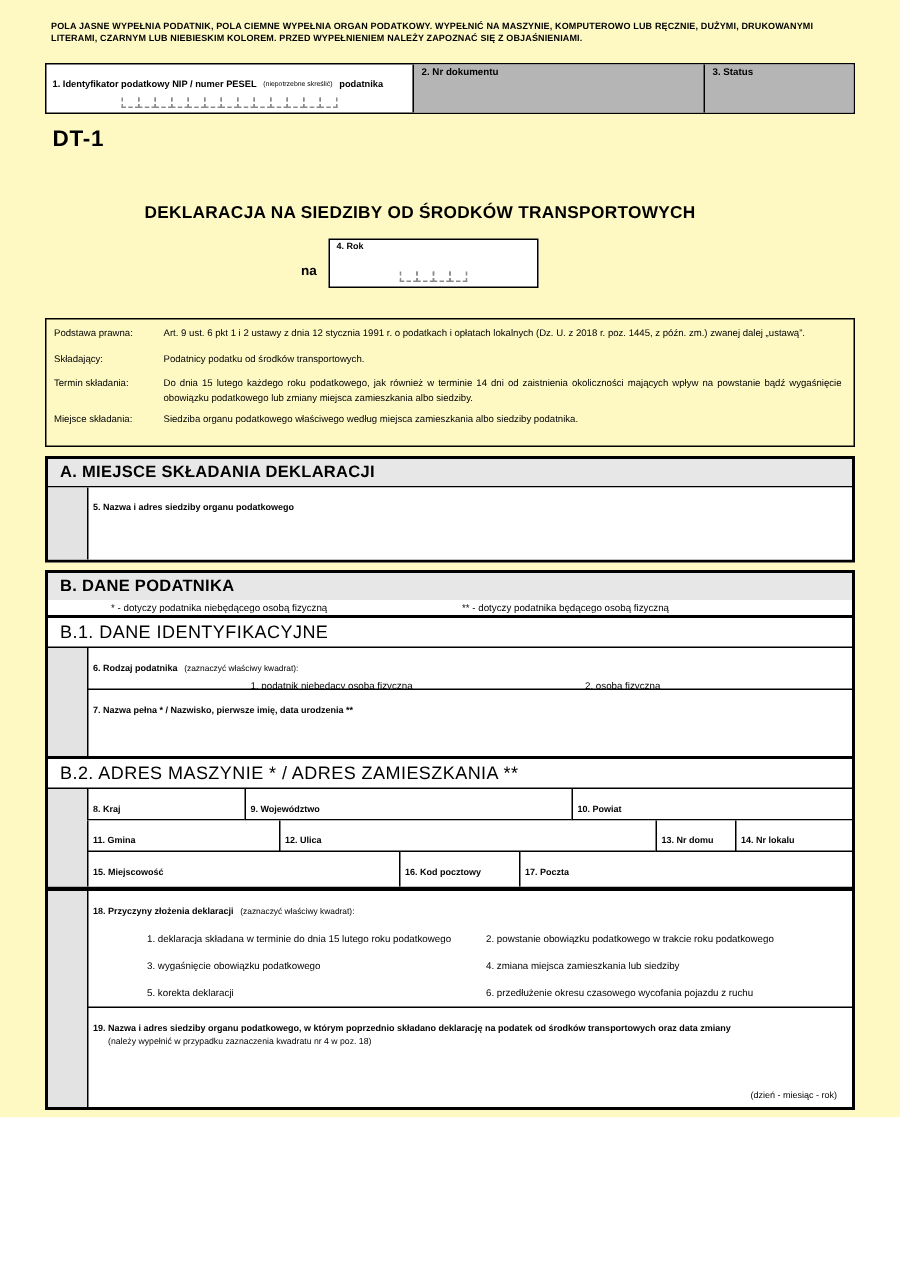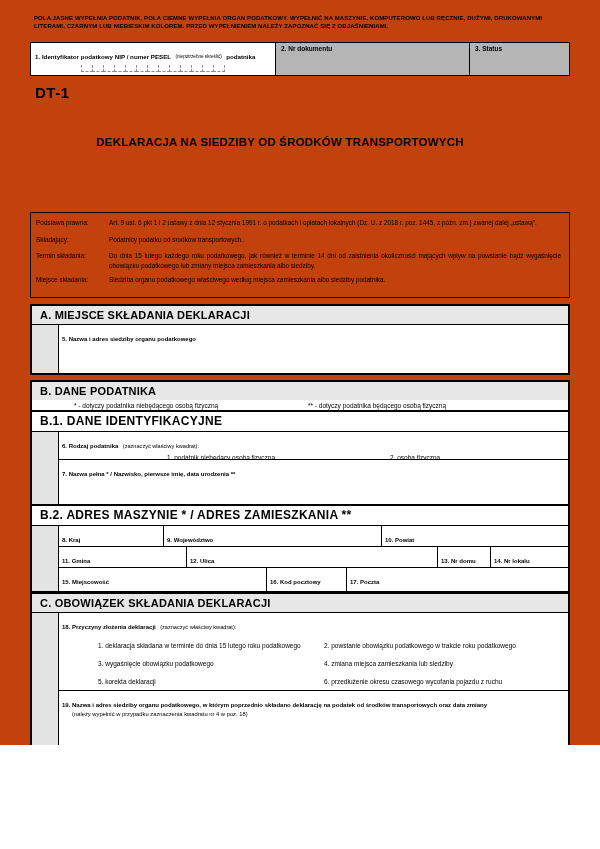--- a/index.html
+++ b/index.html
@@ -1,18 +1,18 @@
 <!DOCTYPE html>
 <html><head>
 <meta charset="utf-8">
 <style>
   * { box-sizing: border-box; margin: 0; padding: 0; }
   html, body { background: #fff; }
   body { font-family: "Liberation Sans", sans-serif; color: #000; }
-  .page { position: relative; width: 600px; height: 745px; background: #c2410c; overflow: hidden; }
+  .page { position: relative; width: 600px; height: 745px; background: #fef9c3; overflow: hidden; }
 
   
   .instructions { position: absolute; top: 14px; left: 34px; width: 534px;
     font-size: 6px; font-weight: bold; line-height: 1.35; letter-spacing: .1px; }
 
   
   .hdr-table { position: absolute; top: 42px; left: 30px; width: 540px; height: 34px;
     border: 1.5px solid #000; display: flex; background: #fff; }
   .hdr-c1 { width: 244px; position: relative; padding: 2px 4px; }
   .hdr-c1 .lbl { font-size: 6.2px; font-weight: bold; }
@@ -43,21 +43,21 @@
     border: 1px solid #000; padding: 5px 0 0 0; }
   .info-row { display: flex; font-size: 6.4px; line-height: 1.5; margin-bottom: 5px; }
   .info-row .ilabel { width: 78px; flex-shrink: 0; padding-left: 5px; }
   .info-row .itext { flex: 1; padding-right: 8px; text-align: justify; }
   .info-row.gap { margin-bottom: 7px; }
 
   
   .section { position: absolute; left: 30px; width: 540px; border: 2px solid #000; background: #fff; }
   .sec-header { background: #e7e7e7; font-size: 11px; font-weight: bold; padding: 3px 8px 3px 8px;
     border-bottom: 1px solid #000; letter-spacing: .2px; }
-  .sub-header { background: #fff; font-size: 12px; font-weight: bold; padding: 2px 8px 3px 8px;
+  .sub-header { background: #fff; font-size: 12px; font-weight: normal; padding: 2px 8px 3px 8px;
     border-bottom: 1px solid #000; letter-spacing: .3px; }
   .sec-body { display: flex; }
   .stripe { width: 26px; background: #e3e3e3; flex-shrink: 0; }
   .fields-col { flex: 1; display: flex; flex-direction: column; }
   .fieldbox { border-left: 1px solid #000; border-bottom: 1px solid #000; position: relative; background: #fff; padding: 2px 3px; }
   .fieldbox:last-child { border-bottom: none; }
 
   
   .b-notes { position: relative; height: 13px; font-size: 6.5px; background: #fff; }
   .b-notes .n1 { position: absolute; left: 42px; top: 2px; }
@@ -128,20 +128,32 @@
     </div>
     <div class="hdr-c3">
       <span>3. Status</span>
     </div>
   </div>
 
   <div class="form-code">DT-1</div>
 
   <div class="main-title">DEKLARACJA NA SIEDZIBY OD ŚRODKÓW TRANSPORTOWYCH</div>
 
+  <div class="rok-line">
+    <span class="na-label">na</span>
+    <div class="rok-box">
+      <span class="flabel">4. Rok</span>
+      <div class="comb comb-abs">
+          <span class="comb-cell"></span>
+          <span class="comb-cell"></span>
+          <span class="comb-cell"></span>
+          <span class="comb-cell"></span>
+        </div>
+    </div>
+  </div>
 
   <div class="info-box">
     <div class="info-row gap">
       <span class="ilabel">Podstawa prawna:</span>
       <span class="itext">Art. 9 ust. 6 pkt 1 i 2 ustawy z dnia 12 stycznia 1991 r. o podatkach i opłatach lokalnych (Dz. U. z 2018 r. poz. 1445, z późn. zm.) zwanej dalej „ustawą”.</span>
     </div>
     <div class="info-row gap">
       <span class="ilabel">Składający:</span>
       <span class="itext">Podatnicy podatku od środków transportowych.</span>
     </div>
@@ -234,21 +246,20 @@
           </div>
           <div class="gcell" style="flex:1;">
             <span class="flabel">17. Poczta</span>
           </div>
         </div>
       </div>
     </div>
   </div>
 
   <div class="section" style="top:592px;">
-    <div class="sec-header">C. OBOWIĄZEK SKŁADANIA DEKLARACJI</div>
     <div class="sec-body">
       <div class="stripe"></div>
       <div class="fields-col">
         <div class="fieldbox">
           <span class="flabel">18. Przyczyny złożenia deklaracji</span>
           <span class="fnote">(zaznaczyć właściwy kwadrat):</span>
           <div class="opts18">
             <span class="o18 p1">1. deklaracja składana w terminie do dnia 15 lutego roku podatkowego</span>
             <span class="o18 p2">2. powstanie obowiązku podatkowego w trakcie roku podatkowego</span>
             <span class="o18 p3">3. wygaśnięcie obowiązku podatkowego</span>

